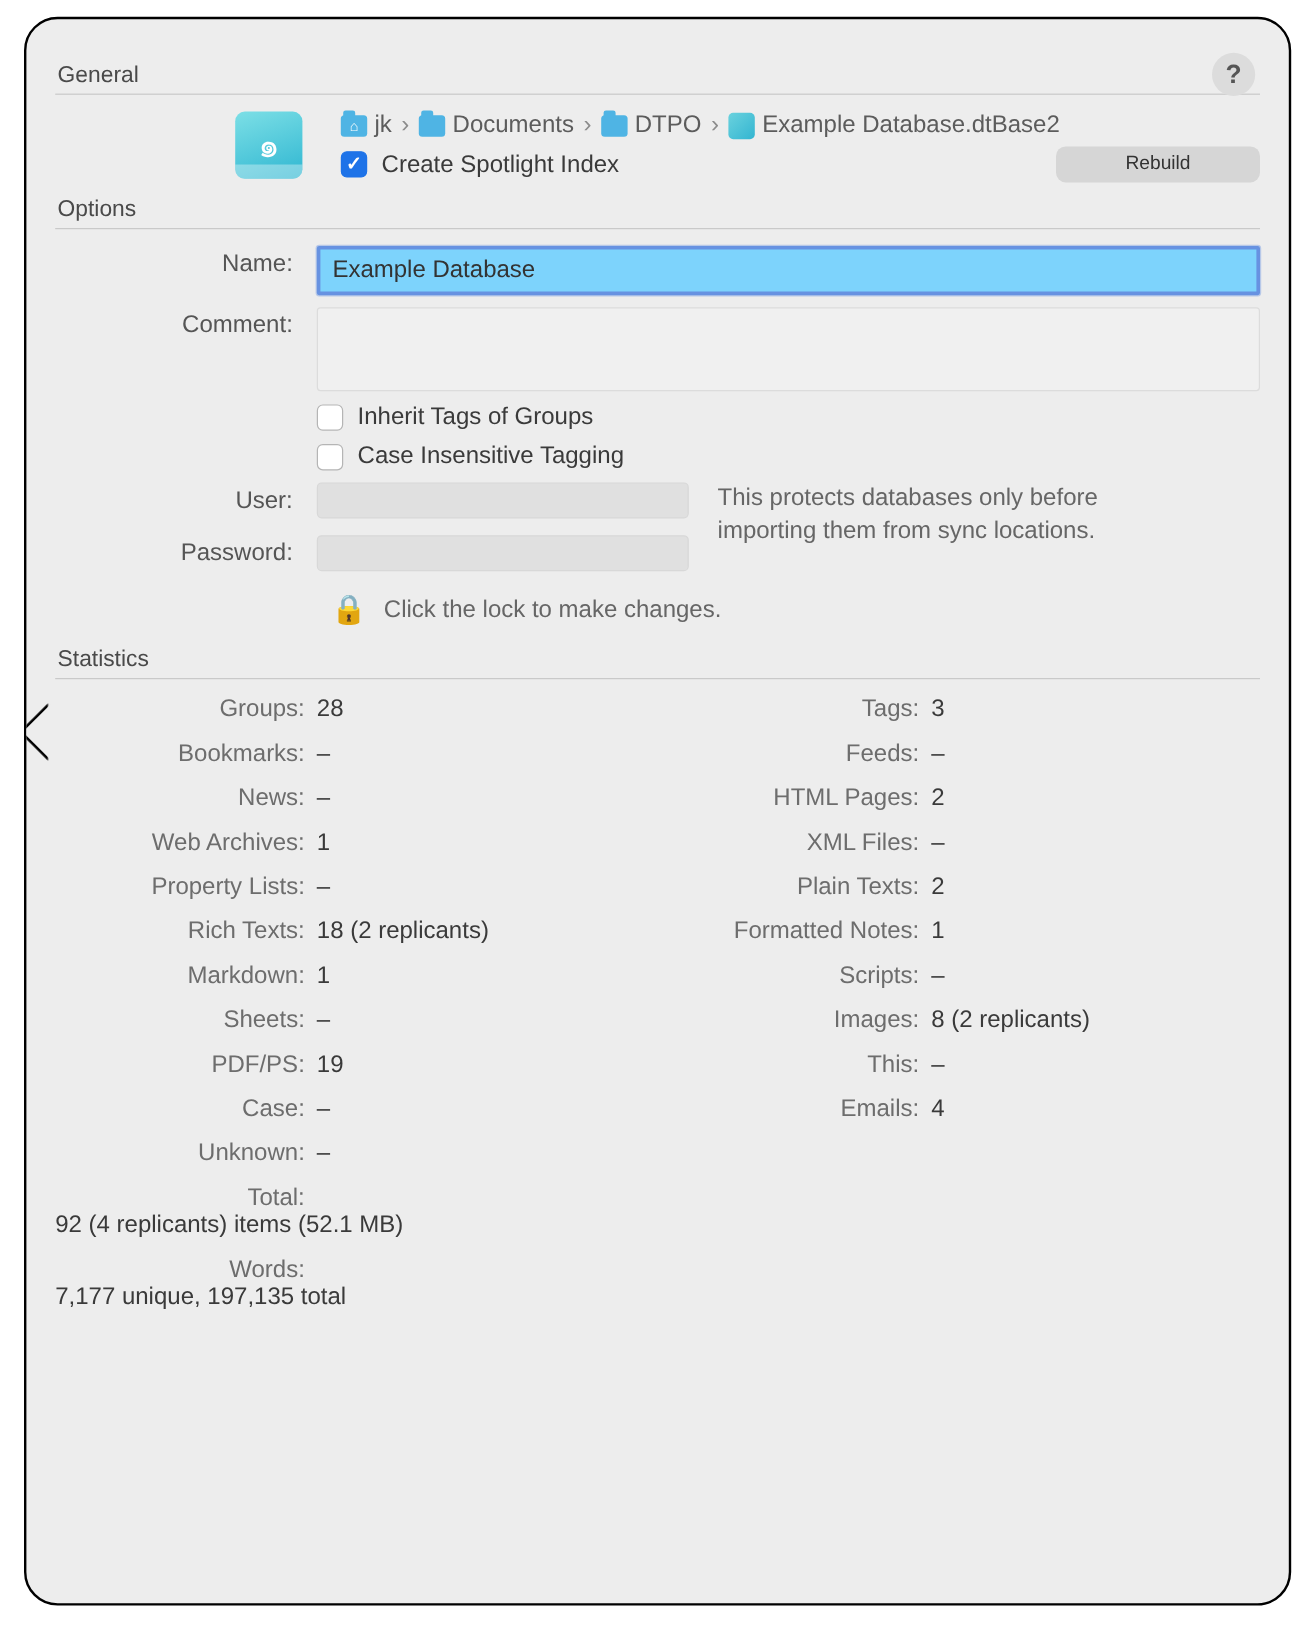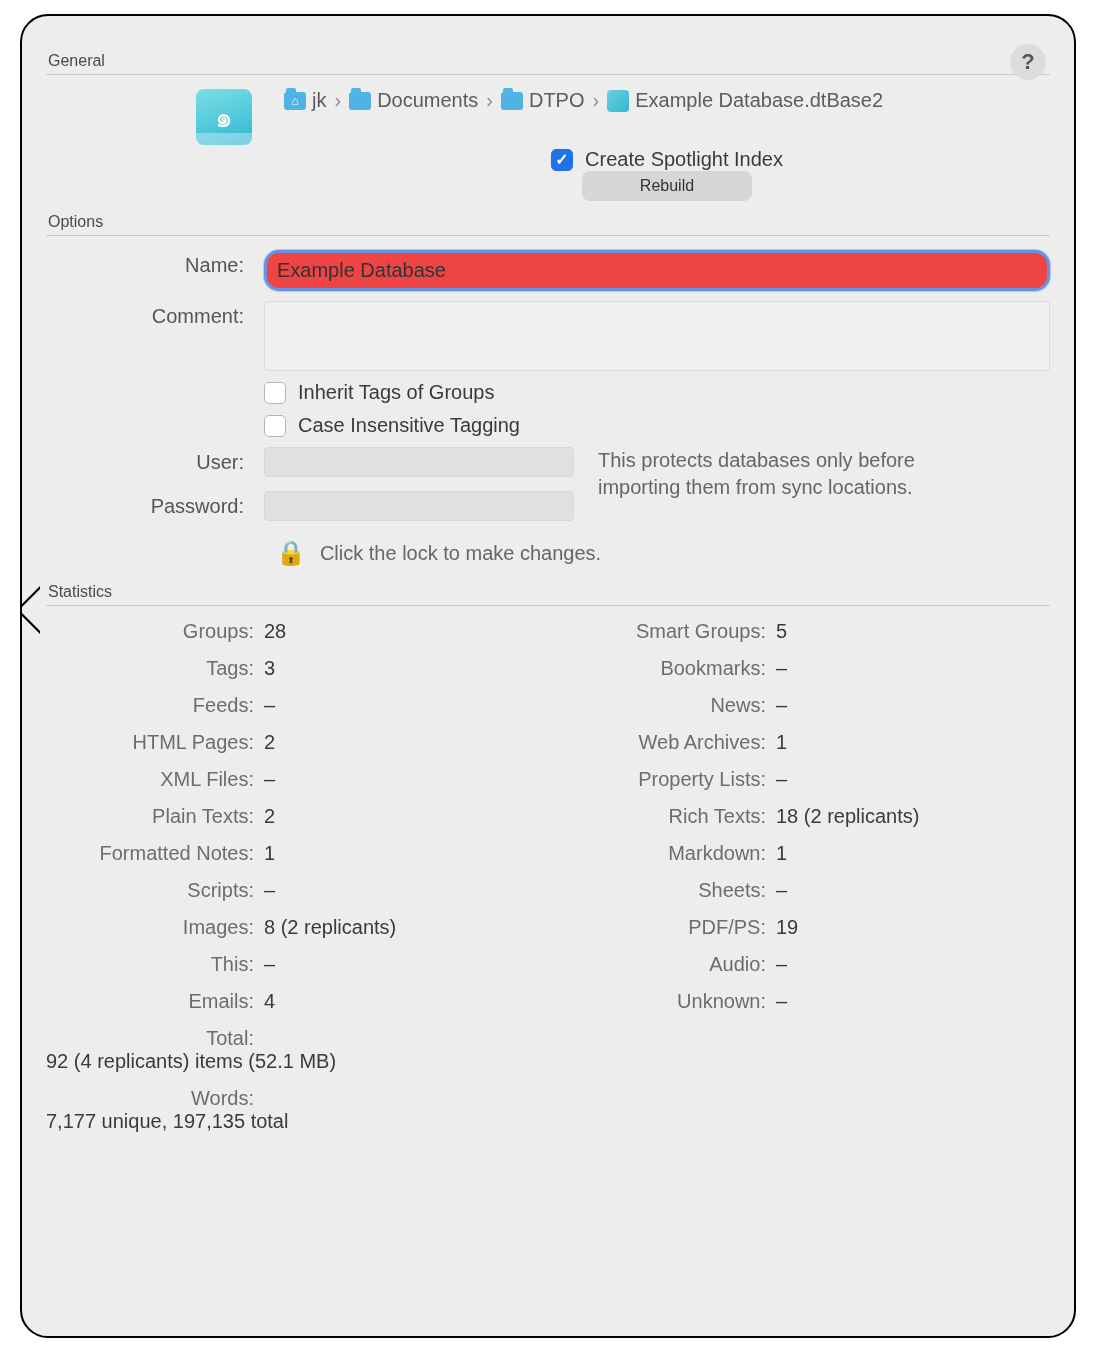--- a/index.html
+++ b/index.html
@@ -55,21 +55,21 @@
     z-index:-1;
   }
   .help-btn{
     position:absolute; right:28px; top:28px;
     width:36px;height:36px;border-radius:50%;
     background:#dcdcdc;
     display:flex;align-items:center;justify-content:center;
     font-size:22px;font-weight:600;color:#555;
   }
   .section-title{
-    font-size:16px;color:#4a4a4a;margin:12px 0 4px 2px;
+    font-size:19px;color:#4a4a4a;margin:12px 0 4px 2px;
   }
   .divider{height:1px;background:var(--divider);margin:4px 0 14px 0;}
   .row{display:flex;align-items:center;}
   .breadcrumb{display:flex;align-items:center;gap:8px;flex-wrap:wrap;color:#5c5c5c;}
   .crumb{display:flex;align-items:center;gap:6px;}
   .crumb-sep{color:#8c8c8c;}
   .folder-icon{
     width:22px;height:18px;background:var(--folder-blue);border-radius:3px;position:relative;
   }
   .folder-icon::before{
@@ -98,21 +98,21 @@
   }
   .checkbox.checked{background:var(--check-blue);border-color:var(--check-blue);}
   .checkbox.checked::after{content:"✓";color:#fff;font-size:16px;font-weight:700;}
   .btn{
     background:var(--btn-bg);border-radius:8px;padding:6px 36px;font-size:16px;color:#333;min-width:170px;text-align:center;
   }
   .form-row{display:flex;align-items:flex-start;margin-bottom:10px;}
   .form-label{width:218px;text-align:right;padding-right:20px;color:#555;padding-top:4px;}
   .form-field{flex:1;}
   .text-input{
-    width:100%;background:#ef4444;border:1px solid #d4d4d4;border-radius:15px;padding:6px 10px;font-size:20px;color:#333;
+    width:100%;background:#7dd3fc;border:1px solid #d4d4d4;border-radius:2px;padding:6px 10px;font-size:20px;color:#333;
   }
   .text-input.focused{
     border:3px solid var(--focus);box-shadow:0 0 0 1px rgba(103,146,225,.4);
   }
   .textarea{
     min-height:70px;background:#f0f0f0;border:1px solid #dcdcdc;border-radius:3px;
   }
   .disabled-input{
     background:var(--field-bg);border:1px solid #d8d8d8;border-radius:4px;padding:5px 10px;min-height:30px;width:310px;
   }
@@ -161,21 +161,21 @@
         <span class="crumb">
             <span class="folder-icon"></span>
             <span>DTPO</span>
           </span>
         <span class="crumb-sep">›</span>
         <span class="crumb">
             <span class="db-icon-small"></span>
             <span>Example Database.dtBase2</span>
           </span>
       </div>
-      <div class="row" style="margin-top:36px;justify-content:space-between;align-items:center;flex-direction:column;">
+      <div class="row" style="margin-top:6px;justify-content:space-between;align-items:center;">
         <div class="row" style="gap:12px;">
           <span class="checkbox checked"></span>
           <span>Create Spotlight Index</span>
         </div>
         <div class="btn">Rebuild</div>
       </div>
     </div>
   </div>
 
   <div class="section-title">Options</div>
@@ -232,26 +232,20 @@
   <div class="section-title">Statistics</div>
   <div class="divider"></div>
 
   <div class="stats">
     <div class="left">
       <div class="stat">
           <div class="stat-label">Groups:</div>
           <div class="stat-value">28</div>
         </div>
     </div>
-    <div class="right">
-      <div class="stat">
-          <div class="stat-label">Smart Groups:</div>
-          <div class="stat-value">5</div>
-        </div>
-    </div>
     <div class="left">
         <div class="stat">
           <div class="stat-label">Tags:</div>
           <div class="stat-value">3</div>
         </div>
       </div>
     <div class="right">
         <div class="stat">
           <div class="stat-label">Bookmarks:</div>
           <div class="stat-value">–</div>
@@ -342,21 +336,21 @@
         </div>
       </div>
     <div class="left">
         <div class="stat">
           <div class="stat-label">This:</div>
           <div class="stat-value">–</div>
         </div>
       </div>
     <div class="right">
         <div class="stat">
-          <div class="stat-label">Audio:</div>
+          <div class="stat-label">Case:</div>
           <div class="stat-value">–</div>
         </div>
       </div>
     <div class="left">
         <div class="stat">
           <div class="stat-label">Emails:</div>
           <div class="stat-value">4</div>
         </div>
       </div>
     <div class="right">

